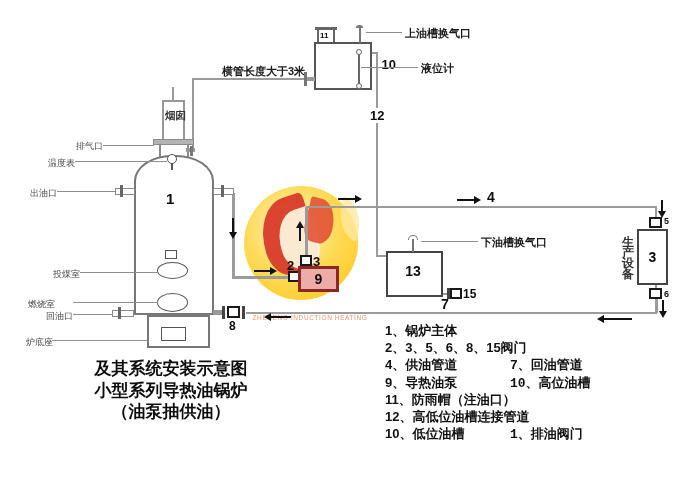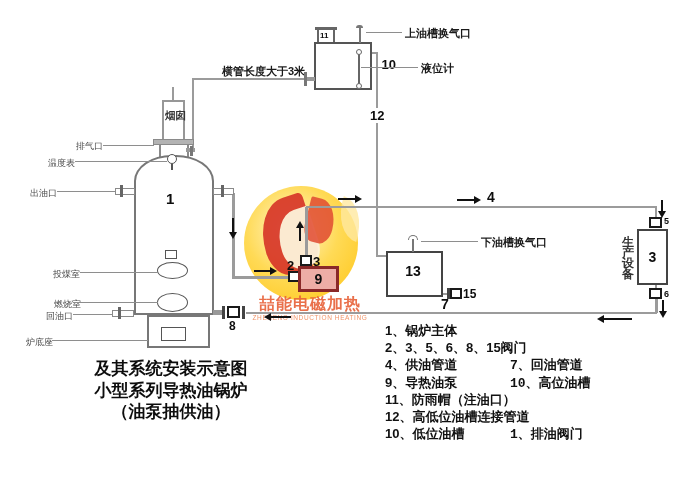--- a/index.html
+++ b/index.html
@@ -51,21 +51,20 @@
 
   <div id="wm-circle"></div>
   <div class="wm-petal" style="left:262px;top:198px;width:52px;height:76px;background:#d63226;
               border-radius:100% 12% 58% 58%;transform:rotate(-18deg);opacity:.9;"></div>
   <div class="wm-petal" style="left:279px;top:210px;width:38px;height:58px;background:#fdf3da;
               border-radius:100% 6% 60% 60%;transform:rotate(-18deg);opacity:.95;"></div>
   <div class="wm-petal" style="left:306px;top:199px;width:28px;height:44px;background:#e04a30;
               border-radius:8% 100% 60% 60%;transform:rotate(14deg);opacity:.85;"></div>
   <div class="wm-petal" style="left:337px;top:199px;width:26px;height:40px;background:#ffe9a0;
               border-radius:0 100% 0 100%;transform:rotate(18deg);opacity:.8;"></div>
-  <div id="wm-cn">喆能电磁加热</div>
   <div id="wm-en">ZHENENG INDUCTION HEATING</div>
 
   <div class="pipe" style="left:192px;top:79px;width:2px;height:70px;"></div>
   <div class="pipe" style="left:192px;top:78px;width:114px;height:2px;"></div>
   <div class="pipe" style="left:232px;top:193px;width:2.5px;height:85px;"></div>
   <div class="pipe" style="left:232px;top:276px;width:57px;height:2.5px;"></div>
   <div class="pipe" style="left:305px;top:207px;width:2.5px;height:49px;"></div>
   <div class="pipe" style="left:306px;top:205.5px;width:351px;height:2.5px;"></div>
   <div class="pipe" style="left:372px;top:52px;width:6px;height:2px;"></div>
   <div class="pipe" style="left:376px;top:52px;width:2px;height:204px;"></div>
@@ -107,21 +106,21 @@
   <div class="num" style="left:229px;top:319px;font-size:12px;">8</div>
 
   <div class="lbl" style="left:76px;top:140px;">排气口</div>
   <div class="ptr" style="left:103px;top:145px;width:51px;"></div>
   <div class="lbl" style="left:48px;top:157px;">温度表</div>
   <div class="ptr" style="left:75px;top:161px;width:92px;"></div>
   <div class="lbl" style="left:30px;top:187px;text-align:center;">出油口</div>
   <div class="ptr" style="left:57px;top:191px;width:58px;"></div>
   <div class="lbl" style="left:53px;top:268px;">投煤室</div>
   <div class="ptr" style="left:80px;top:272px;width:78px;"></div>
-  <div class="lbl" style="left:54px;top:298px;">燃烧室</div>
+  <div class="lbl" style="left:28px;top:298px;">燃烧室</div>
   <div class="ptr" style="left:73px;top:302px;width:85px;"></div>
   <div class="lbl" style="left:46px;top:310px;">回油口</div>
   <div class="ptr" style="left:73px;top:314px;width:40px;"></div>
   <div class="lbl" style="left:26px;top:336px;">炉底座</div>
   <div class="ptr" style="left:52px;top:340px;width:96px;"></div>
 
   <div class="blbl" style="left:222px;top:64px;">横管长度大于3米</div>
   <div class="vessel" style="left:314px;top:42px;width:58px;height:48px;"></div>
   <div class="num" style="left:320px;top:57px;width:28px;text-align:right;font-size:13px;margin-left:48px;">10</div>
   <div class="abs" style="left:315px;top:27px;width:22px;height:3px;background:#666;"></div>

